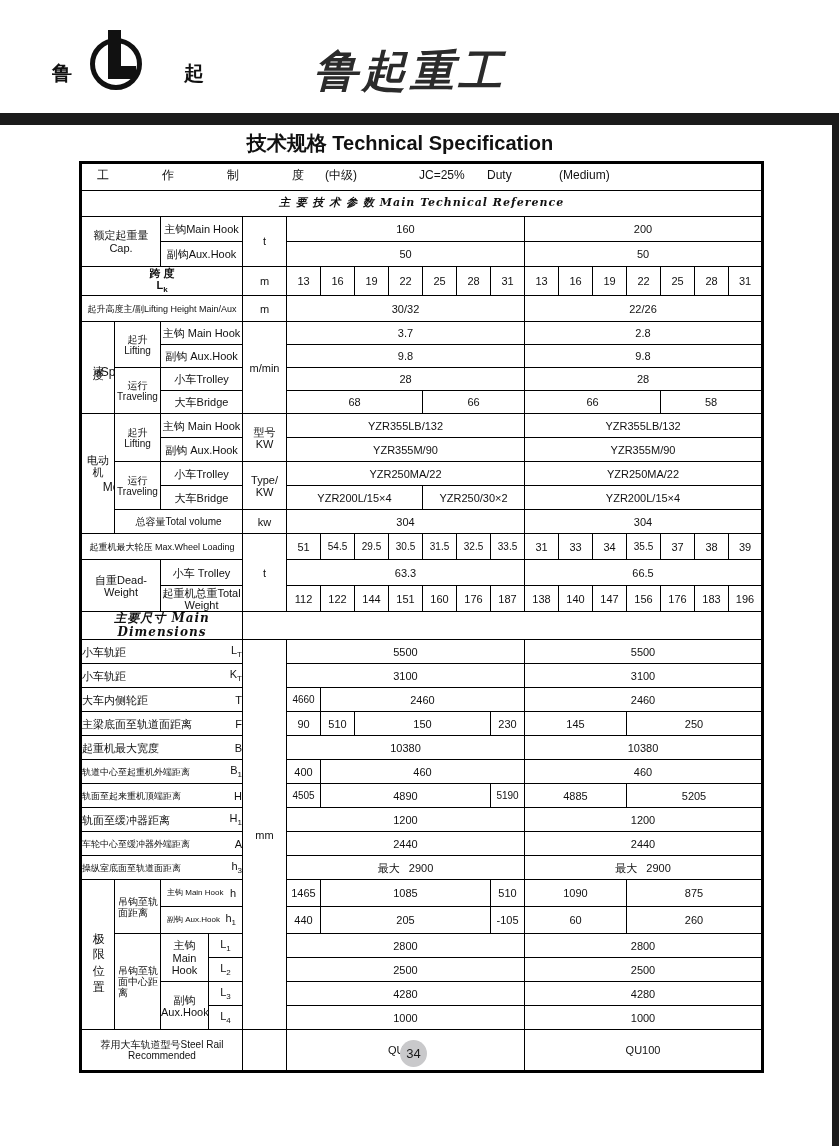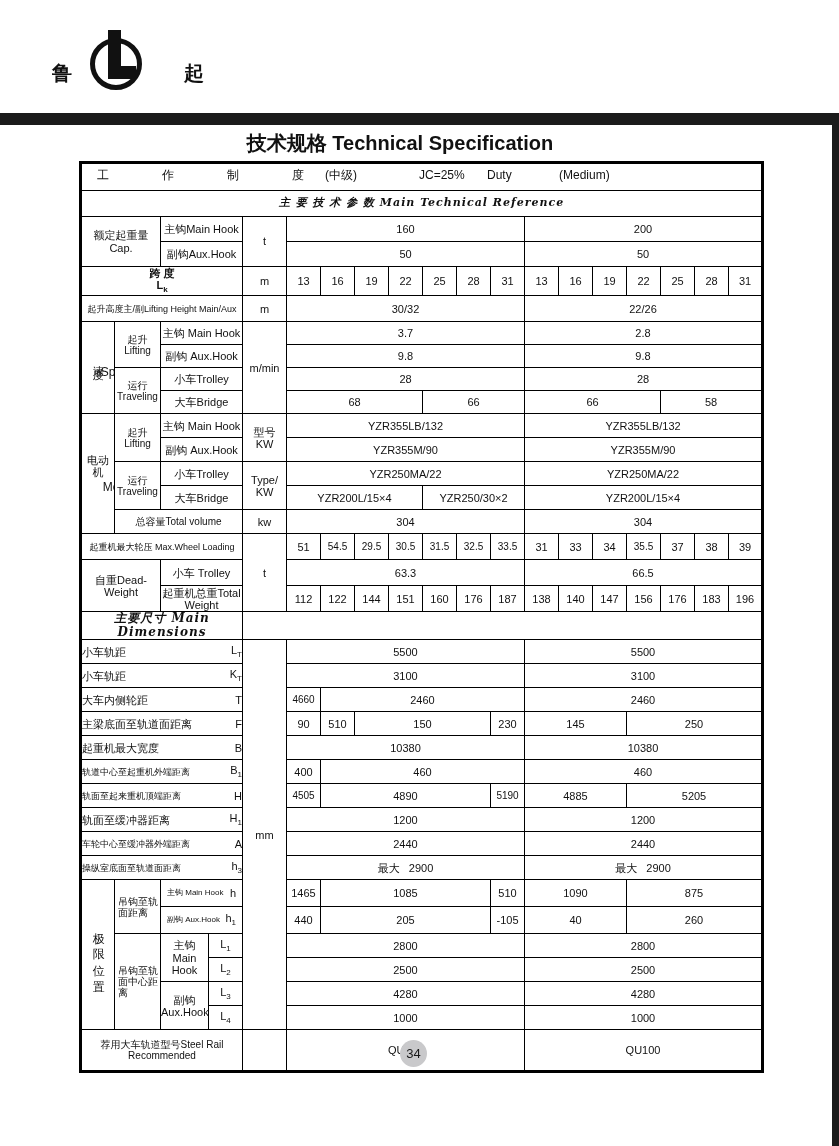--- a/index.html
+++ b/index.html
@@ -59,20 +59,21 @@
 <body>
 
 <div class="hdr">
   <div class="logo">
     <span class="logo-cn logo-left">鲁</span>
     <div class="ring"></div>
     <div class="stem"></div>
     <div class="foot"></div>
     <span class="logo-cn logo-right">起</span>
   </div>
+  <div class="brand">鲁起重工</div>
 </div>
 <div class="bar-top"></div>
 <div class="bar-right"></div>
 <div class="page-title">技术规格 Technical Specification</div>
 
 <table class="spec">
   <colgroup>
     <col style="width:34px">
       <col style="width:46px">
       <col style="width:48px">
@@ -413,21 +414,21 @@
   <tr class="h26">
     <td colspan="2">
           <div class="flexin">
             <span class="sl" style="font-size:8px">副钩 Aux.Hook</span>
             <span class="dsym"><span>h</span><sub>1</sub></span>
           </div>
         </td>
     <td>440</td>
     <td colspan="5">205</td>
     <td>-105</td>
-    <td colspan="3">40</td>
+    <td colspan="3">60</td>
     <td colspan="4">260</td>
   </tr>
   <tr>
     <td rowspan="4" style="font-size:10px;text-align:left;padding-left:3px">吊钩至轨面中心距离</td>
     <td rowspan="2" class="sl7">主钩 Main Hook</td>
     <td><span class="dsym"><span>L</span><sub>1</sub></span></td>
     <td colspan="7">2800</td>
     <td colspan="7">2800</td>
   </tr>
   <tr>

